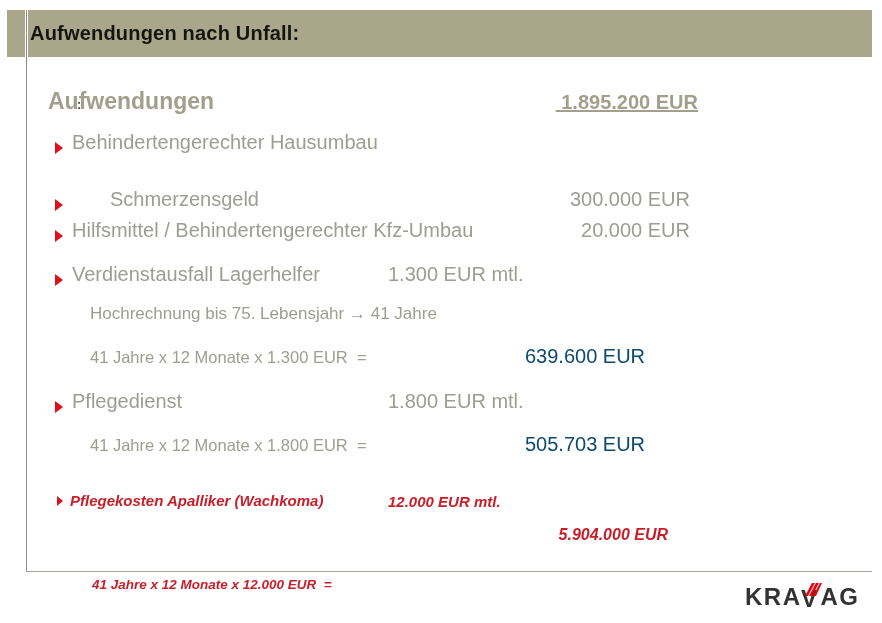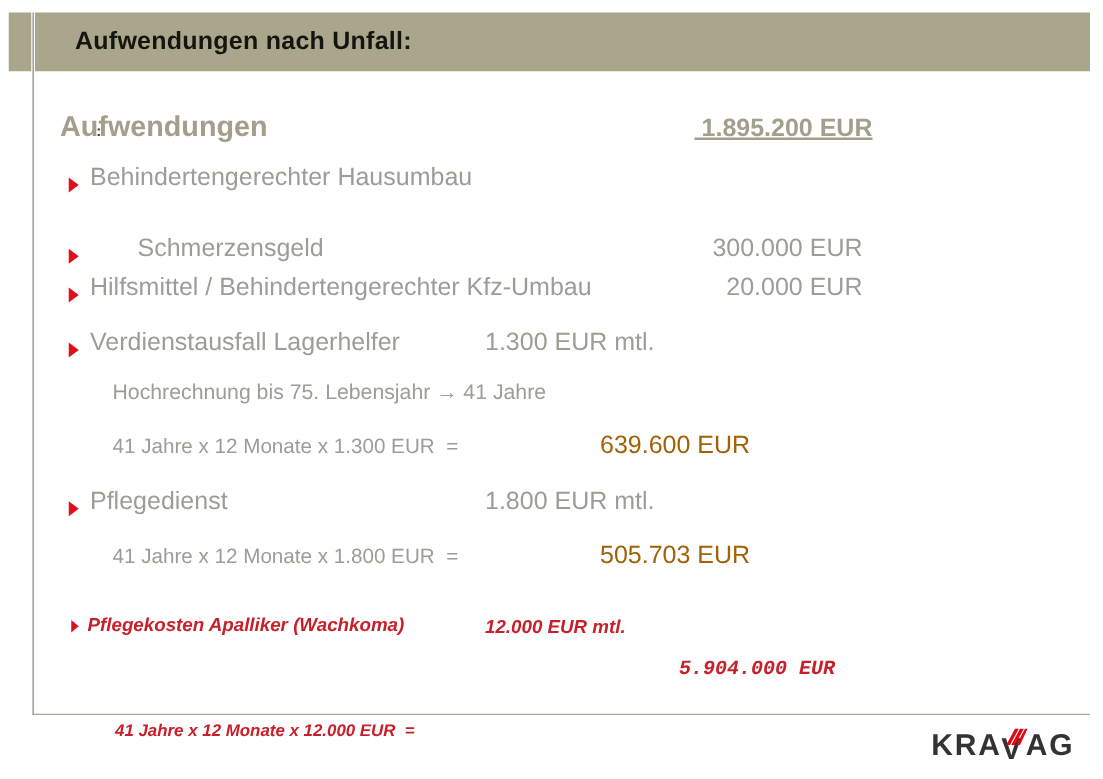--- a/index.html
+++ b/index.html
@@ -6,21 +6,21 @@
   .slide{
     position:relative;width:882px;height:623px;background:#ffffff;
     font-family:"Liberation Sans",sans-serif;overflow:hidden;
   }
   
   .left-block{position:absolute;left:7px;top:10px;width:18px;height:47px;background:#a9a68c;}
   .vline{position:absolute;left:26px;top:10px;width:1px;height:562px;background:#8c8c84;}
   .hline{position:absolute;left:26px;top:571px;width:846px;height:1px;background:#a8a69a;}
   .titlebar{
     position:absolute;left:28px;top:10px;width:844px;height:47px;background:#a9a68c;
-    display:flex;align-items:center;padding-left:32px;box-sizing:border-box;
+    display:flex;align-items:center;padding-left:2px;box-sizing:border-box;
   }
   .titlebar .t{font-size:20px;font-weight:bold;color:#15150f;letter-spacing:.2px;}
 
   
   .summary-row{position:absolute;left:48px;top:88px;width:650px;display:flex;justify-content:space-between;align-items:baseline;}
   .summary-label-wrap{position:relative;}
   .summary-label{font-size:23px;font-weight:bold;color:#a2a08c;}
   .cursor-artifact{position:absolute;left:29px;top:10px;font-size:12px;font-weight:bold;color:#33332d;}
   .summary-total{font-size:20px;font-weight:bold;color:#a2a08c;text-decoration:underline;white-space:pre;}
 
@@ -29,31 +29,31 @@
   .bullet{width:0;height:0;border-top:6px solid transparent;border-bottom:6px solid transparent;
           border-left:8px solid #e10e1c;margin-right:9px;flex:none;}
   .row .label{font-size:20px;color:#9d9d95;}
   .row .value{margin-left:auto;font-size:20px;color:#9d9d95;}
   .row .monthly{position:absolute;left:333px;font-size:20px;color:#9d9d95;}
   .r1{top:131px;} .r2{top:188px;gap:38px;} .r3{top:219px;} .r4{top:263px;} .r5{top:390px;}
 
   .subnote{position:absolute;left:90px;top:304px;font-size:17px;color:#9d9d95;}
   .calc{position:absolute;left:90px;font-size:16.5px;color:#9d9d95;white-space:pre;}
   .calc1{top:348px;} .calc2{top:436px;}
-  .subtotal{position:absolute;left:480px;width:210px;text-align:left;font-size:20px;color:#a16207;}
+  .subtotal{position:absolute;left:480px;width:210px;text-align:center;font-size:20px;color:#0c4a6e;}
   .subtotal1{top:345px;} .subtotal2{top:433px;}
 
   
   .red-row{position:absolute;left:57px;top:492px;display:flex;align-items:center;}
   .red-bullet{width:0;height:0;border-top:5px solid transparent;border-bottom:5px solid transparent;
               border-left:6px solid #d6121f;margin-right:7px;flex:none;}
   .red-label{font-size:15px;font-weight:bold;font-style:italic;color:#c8202a;}
   .red-monthly{position:absolute;left:388px;top:493px;font-size:15px;font-weight:bold;font-style:italic;color:#c8202a;}
   .red-calc{position:absolute;left:92px;top:529px;font-size:13.5px;font-weight:bold;font-style:italic;color:#c8202a;white-space:pre;margin-top:48px;}
-  .red-total{position:absolute;left:480px;top:526px;width:188px;text-align:right;font-size:16px;font-weight:bold;font-style:italic;color:#c8202a;font-family:Liberation Mono, monospace;}
+  .red-total{position:absolute;left:480px;top:526px;width:188px;text-align:right;font-size:16px;font-weight:bold;font-style:italic;color:#c8202a;}
 
   
   .logo{position:absolute;left:745px;top:582px;display:flex;align-items:flex-end;
         color:#333333;font-weight:bold;font-size:24px;letter-spacing:1.5px;line-height:1;}
   .logo svg{display:block;margin:0 -1px;}
 </style>
 </head>
 <body>
 
 <div class="slide">

